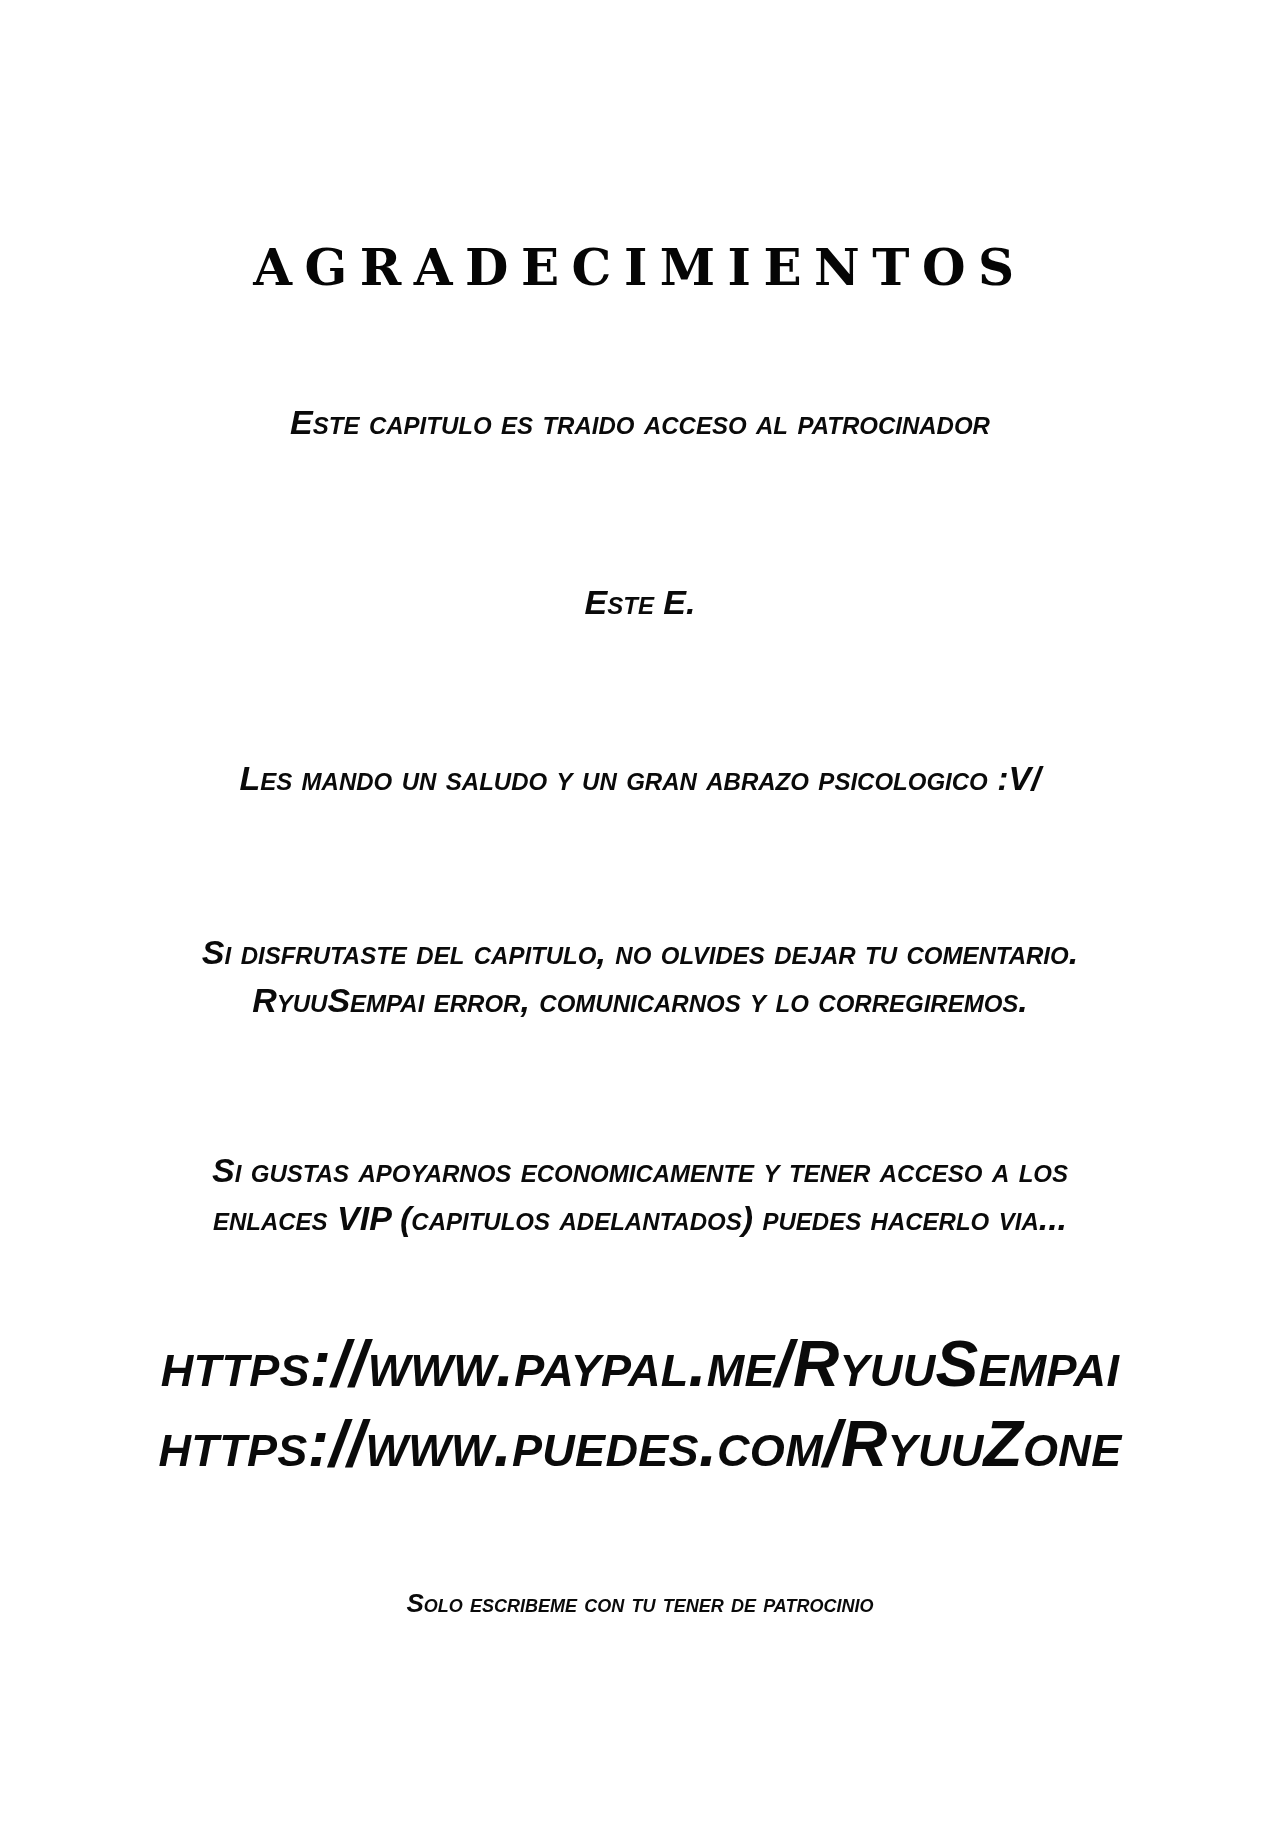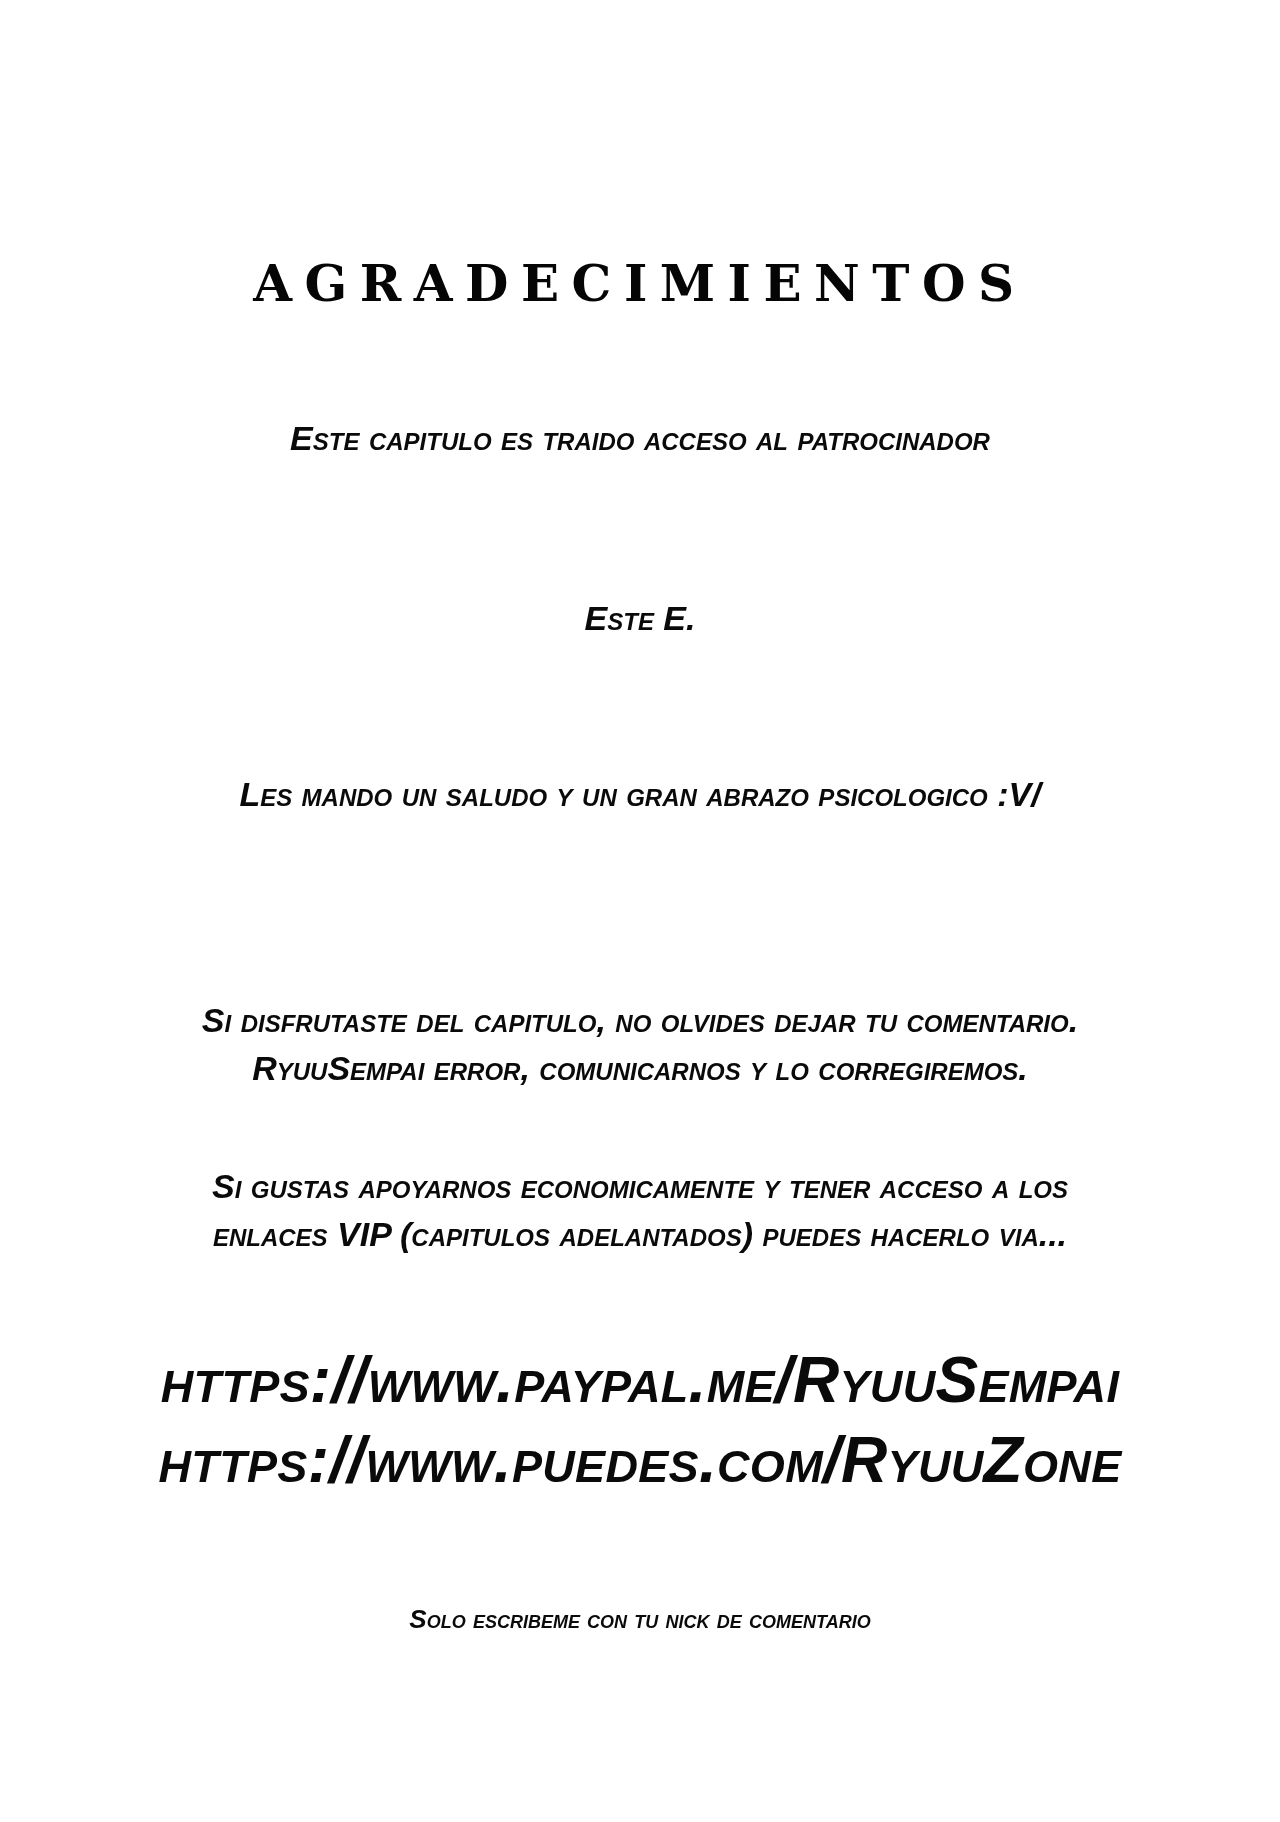--- a/index.html
+++ b/index.html
@@ -13,21 +13,21 @@
     height: 1822px;
     background: #ffffff;
     overflow: hidden;
     color: #000000;
   }
   .centered {
     position: absolute;
     left: 0;
     right: 0;
     text-align: center;
-    margin: 16px;
+    margin: 0;
   }
   .title {
     top: 238px;
     font-family: "DejaVu Serif", "Liberation Serif", serif;
     font-weight: 900;
     font-size: 50px;
     line-height: 1.2;
     letter-spacing: 0.25em;
     color: #050505;
   }
@@ -38,21 +38,21 @@
     font-variant: small-caps;
     color: #0a0a0a;
   }
   .body-line {
     font-size: 34px;
     line-height: 1.42;
   }
   .intro    { top: 398px; }
   .patron   { top: 578px; }
   .greeting { top: 754px; }
-  .feedback { top: 980px; }
+  .feedback { top: 928px; }
   .support  { top: 1146px; }
   .block p { margin: 0; }
   .urls {
     top: 1324px;
     font-size: 64px;
     line-height: 1.25;
     letter-spacing: 0.005em;
   }
   .note {
     top: 1586px;
@@ -82,16 +82,16 @@
     <p>Si gustas apoyarnos economicamente y tener acceso a los</p>
     <p>enlaces VIP (capitulos adelantados) puedes hacerlo via...</p>
   </div>
 
   <div class="centered comic block urls">
     <p>https://www.paypal.me/RyuuSempai</p>
     <p>https://www.puedes.com/RyuuZone</p>
   </div>
 
   <div class="centered comic block note">
-    <p>Solo escribeme con tu nick de comentario</p>
+    <p>Solo escribeme con tu tener de patrocinio</p>
   </div>
 
 </div>
 
 </body></html>

